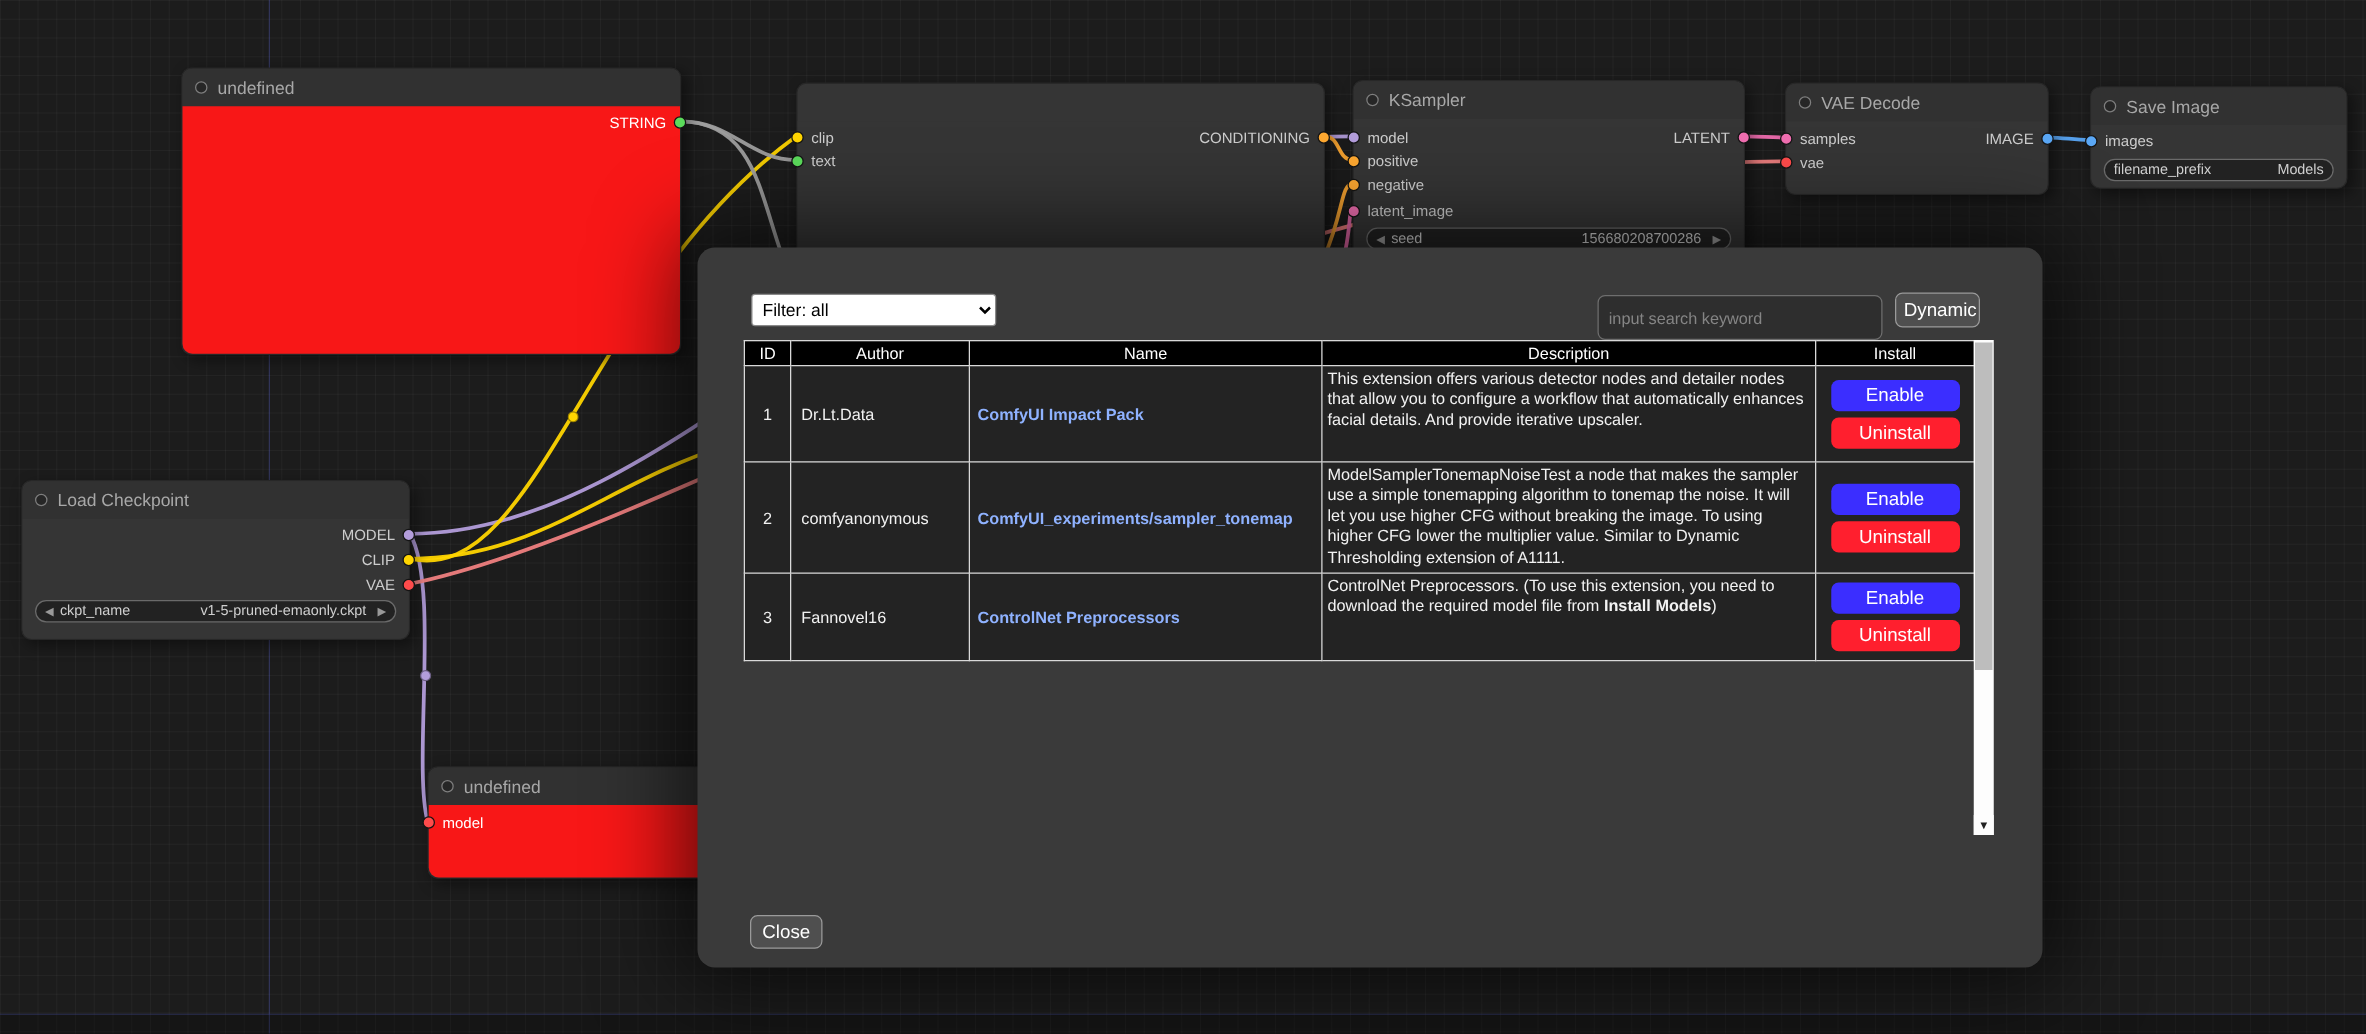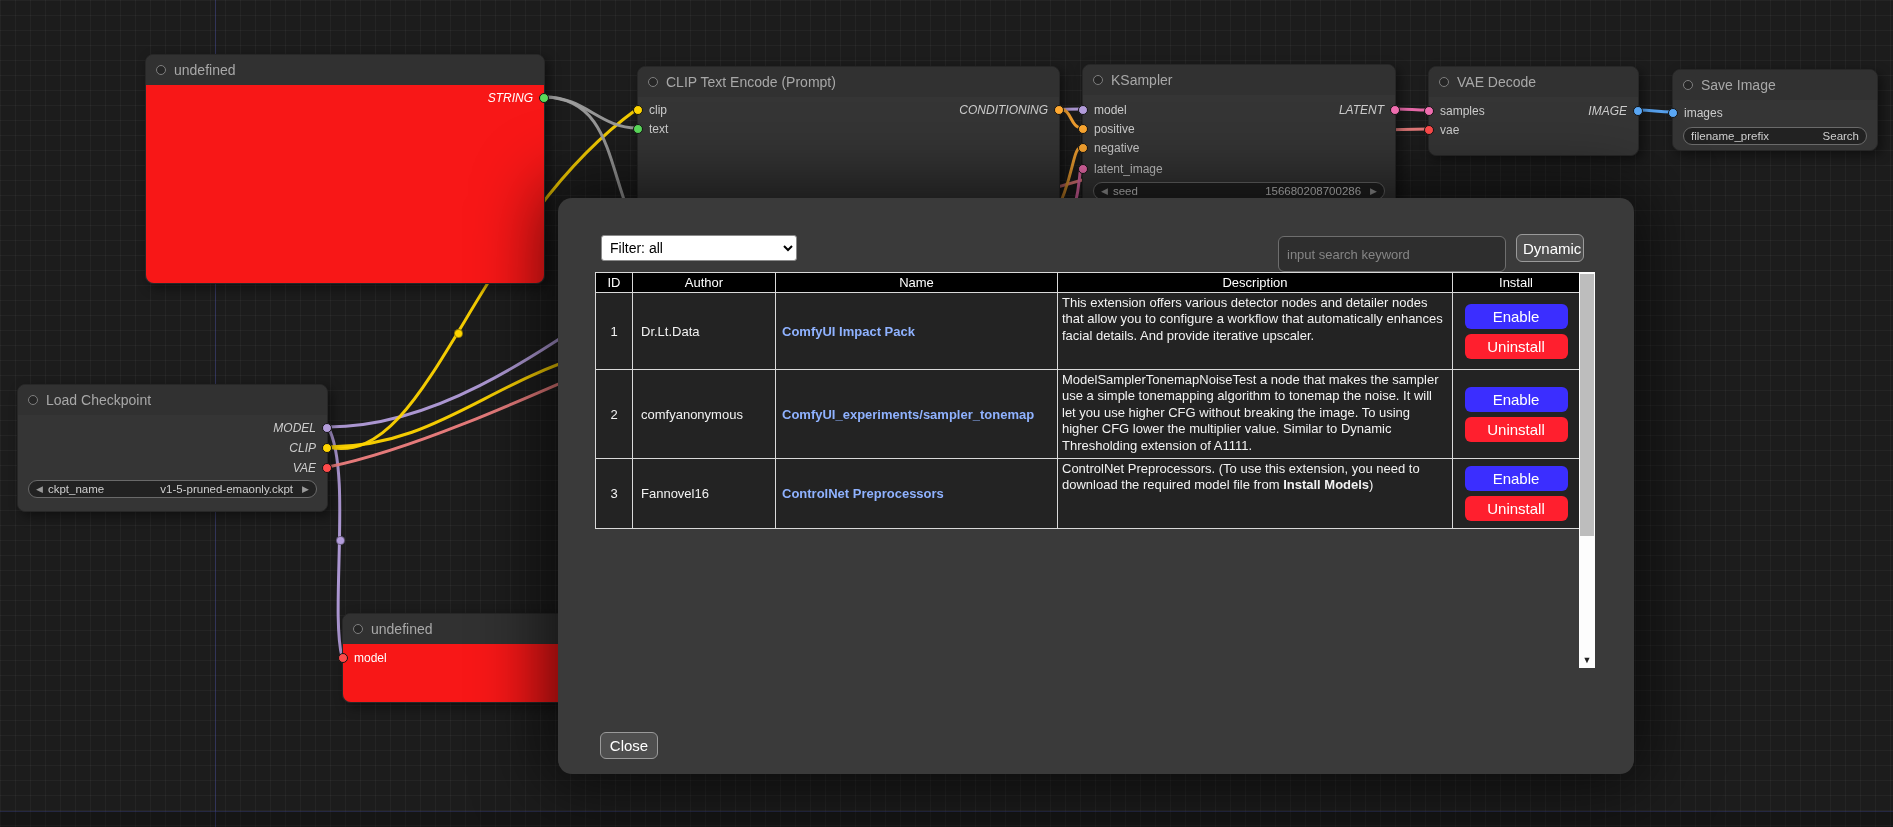--- a/index.html
+++ b/index.html
@@ -29,21 +29,21 @@
   
   .node{position:absolute;background:#353535;border:1px solid #272727;border-radius:8px;
         box-shadow:4px 4px 12px rgba(0,0,0,.45);}
   .node-header{height:30px;display:flex;align-items:center;gap:8px;padding:0 10px;
         color:#a8a8a8;font-size:14px;border-radius:8px 8px 0 0;background:#313131;}
   .collapse-dot{width:10px;height:10px;border-radius:50%;border:1.5px solid #7e7e7e;background:#262626;flex:0 0 auto;}
   .node-body{position:absolute;left:0;right:0;top:30px;bottom:0;border-radius:0 0 8px 8px;background:#353535;}
   .node.error .node-body{background:var(--node_red);}
   .slot{position:absolute;height:18px;display:flex;align-items:center;gap:6px;font-size:12px;color:#ccc;}
   .slot.in{left:-5px;}
-  .slot.out{right:-5px;flex-direction:row-reverse;font-style:italic;}
+  .slot.out{right:-5px;flex-direction:row-reverse;}
   .slot .dot{width:10px;height:10px;border-radius:50%;border:1px solid #141414;flex:0 0 auto;}
   .slot.onred{color:#fff;}
   .widget{position:absolute;left:10px;right:10px;height:18px;background:#222;border:1px solid #6a6a6a;
         border-radius:9px;display:flex;align-items:center;padding:0 7px;font-size:11.5px;color:#cfcfcf;gap:5px;}
   .warrow{color:#999;font-size:9px;line-height:1;}
   .wvalue{margin-left:auto;}
   .wvalue.pad{margin-right:4px;}
 
   
   .dialog{position:absolute;left:558px;top:198px;width:1076px;height:576px;background:#3a3a3a;
@@ -108,24 +108,20 @@
       <span>undefined</span>
     </div>
     <div class="node-body"></div>
     <div class="slot out onred" style="top:34px">
       <span class="dot" style="background:var(--green)"></span>
       <span>STRING</span>
     </div>
   </div>
 
   <div class="node" style="left:637px;top:66px;width:423px;height:250px">
-    <div class="node-header">
-      <span class="collapse-dot"></span>
-      <span>CLIP Text Encode (Prompt)</span>
-    </div>
     <div class="node-body"></div>
     <div class="slot in" style="top:34px">
       <span class="dot" style="background:var(--yellow)"></span>
       <span>clip</span>
     </div>
     <div class="slot in" style="top:53px">
       <span class="dot" style="background:var(--green)"></span>
       <span>text</span>
     </div>
     <div class="slot out" style="top:34px">
@@ -193,21 +189,21 @@
       <span class="collapse-dot"></span>
       <span>Save Image</span>
     </div>
     <div class="node-body"></div>
     <div class="slot in" style="top:34px">
       <span class="dot" style="background:var(--blue)"></span>
       <span>images</span>
     </div>
     <div class="widget" style="top:57px">
       <span>filename_prefix</span>
-      <span class="wvalue">Search</span>
+      <span class="wvalue">Models</span>
     </div>
   </div>
 
   <div class="node" style="left:17px;top:384px;width:311px;height:128px">
     <div class="node-header">
       <span class="collapse-dot"></span>
       <span>Load Checkpoint</span>
     </div>
     <div class="node-body"></div>
     <div class="slot out" style="top:34px">

